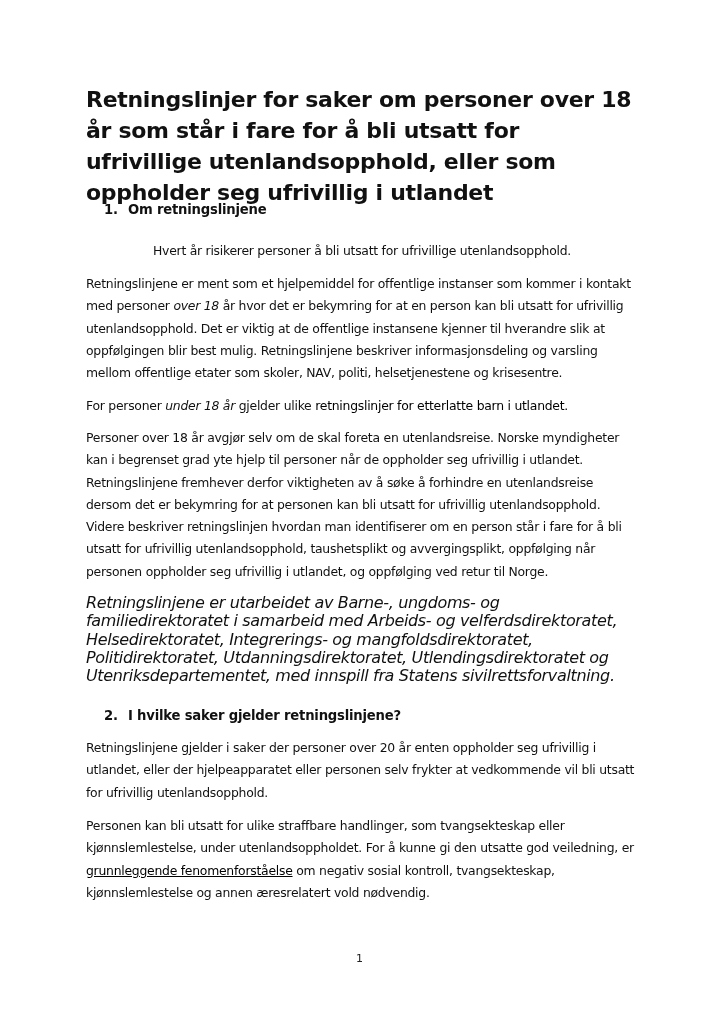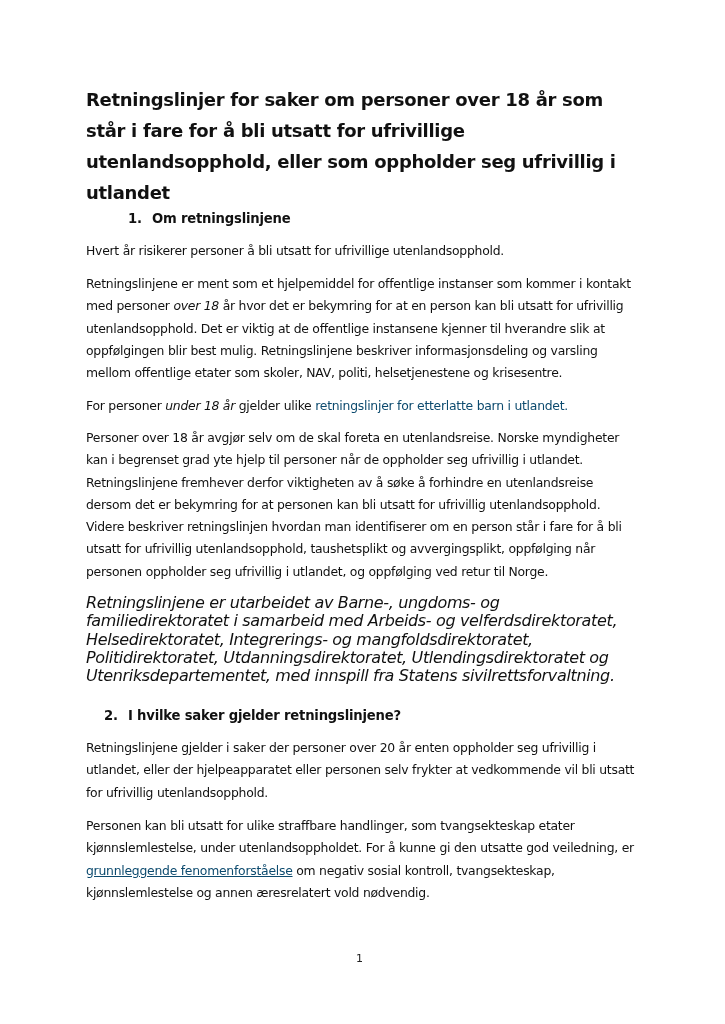--- a/index.html
+++ b/index.html
@@ -1,51 +1,51 @@
 <!DOCTYPE html>
 <html><head>
 <meta charset="utf-8">
 <style>
   html, body { margin: 0; padding: 0; background: #ffffff; }
   body { width: 725px; height: 1024px; position: relative; overflow: hidden;
          font-family: "DejaVu Sans", "Liberation Sans", sans-serif; color: #111; }
   .page { position: absolute; left: 86px; top: 0; width: 552px; }
   .title { position: absolute; top: 84px; left: 0; width: 552px;
-           font-size: 18px; font-weight: bold; line-height: 31px; letter-spacing: -0.3px; }
+           font-size: 22px; font-weight: bold; line-height: 31px; letter-spacing: -0.3px; }
   .h { position: absolute; left: 18px; font-size: 13.2px; font-weight: bold; letter-spacing: -0.2px; }
   .h .num { display: inline-block; width: 24px; }
   .p { position: absolute; left: 0; width: 552px; font-size: 12.4px; line-height: 22.3px; letter-spacing: -0.25px; }
   .p.it { font-style: italic; font-size: 16px; line-height: 18.3px; letter-spacing: -0.35px; }
   .i { font-style: italic; }
-  .link { color: #0c4a6e; }
+  .link { color: #000000; }
   .link.u { text-decoration: underline; text-align: center; }
   .pagenum { position: absolute; top: 952px; left: 356px; font-size: 11px; color: #222; }
 </style>
 </head>
 <body>
 
 <div class="page">
   <div class="title">Retningslinjer for saker om personer over 18 år som står i fare for å bli utsatt for ufrivillige utenlandsopphold, eller som oppholder seg ufrivillig i utlandet</div>
 
-  <div class="h" style="top:211px;margin-left:24px;">
+  <div class="h" style="top:202px;">
     <span class="num">1.</span><span>Om retningslinjene</span>
   </div>
 
-  <div class="p" style="top:240px;">Hvert år risikerer personer å bli utsatt for ufrivillige utenlandsopphold.</div>
+  <div class="p" style="top:240px;text-align:center;">Hvert år risikerer personer å bli utsatt for ufrivillige utenlandsopphold.</div>
 
   <div class="p" style="top:273px;"><span>Retningslinjene er ment som et hjelpemiddel for offentlige instanser som kommer i kontakt med personer </span><span class="i">over 18</span><span> år hvor det er bekymring for at en person kan bli utsatt for ufrivillig utenlandsopphold. Det er viktig at de offentlige instansene kjenner til hverandre slik at oppfølgingen blir best mulig. Retningslinjene beskriver informasjonsdeling og varsling mellom offentlige etater som skoler, NAV, politi, helsetjenestene og krisesentre.</span></div>
 
   <div class="p" style="top:395px;"><span>For personer </span><span class="i">under 18 år</span><span> gjelder ulike </span><span class="link">retningslinjer for etterlatte barn i utlandet.</span></div>
 
   <div class="p" style="top:427px;">Personer over 18 år avgjør selv om de skal foreta en utenlandsreise. Norske myndigheter kan i begrenset grad yte hjelp til personer når de oppholder seg ufrivillig i utlandet. Retningslinjene fremhever derfor viktigheten av å søke å forhindre en utenlandsreise dersom det er bekymring for at personen kan bli utsatt for ufrivillig utenlandsopphold. Videre beskriver retningslinjen hvordan man identifiserer om en person står i fare for å bli utsatt for ufrivillig utenlandsopphold, taushetsplikt og avvergingsplikt, oppfølging når personen oppholder seg ufrivillig i utlandet, og oppfølging ved retur til Norge.</div>
 
   <div class="p it" style="top:594px;">Retningslinjene er utarbeidet av Barne-, ungdoms- og familiedirektoratet i samarbeid med Arbeids- og velferdsdirektoratet, Helsedirektoratet, Integrerings- og mangfoldsdirektoratet, Politidirektoratet, Utdanningsdirektoratet, Utlendingsdirektoratet og Utenriksdepartementet, med innspill fra Statens sivilrettsforvaltning.</div>
 
   <div class="h" style="top:708px;">
     <span class="num">2.</span><span>I hvilke saker gjelder retningslinjene?</span>
   </div>
 
   <div class="p" style="top:737px;">Retningslinjene gjelder i saker der personer over 20 år enten oppholder seg ufrivillig i utlandet, eller der hjelpeapparatet eller personen selv frykter at vedkommende vil bli utsatt for ufrivillig utenlandsopphold.</div>
 
-  <div class="p" style="top:815px;"><span>Personen kan bli utsatt for ulike straffbare handlinger, som tvangsekteskap etater kjønnslemlestelse, under utenlandsoppholdet. For å kunne gi den utsatte god veiledning, er </span><span class="link u">grunnleggende fenomenforståelse</span><span> om negativ sosial kontroll, tvangsekteskap, kjønnslemlestelse og annen æresrelatert vold nødvendig.</span></div>
+  <div class="p" style="top:815px;"><span>Personen kan bli utsatt for ulike straffbare handlinger, som tvangsekteskap eller kjønnslemlestelse, under utenlandsoppholdet. For å kunne gi den utsatte god veiledning, er </span><span class="link u">grunnleggende fenomenforståelse</span><span> om negativ sosial kontroll, tvangsekteskap, kjønnslemlestelse og annen æresrelatert vold nødvendig.</span></div>
 </div>
 
 <div class="pagenum">1</div>
 
 </body></html>

